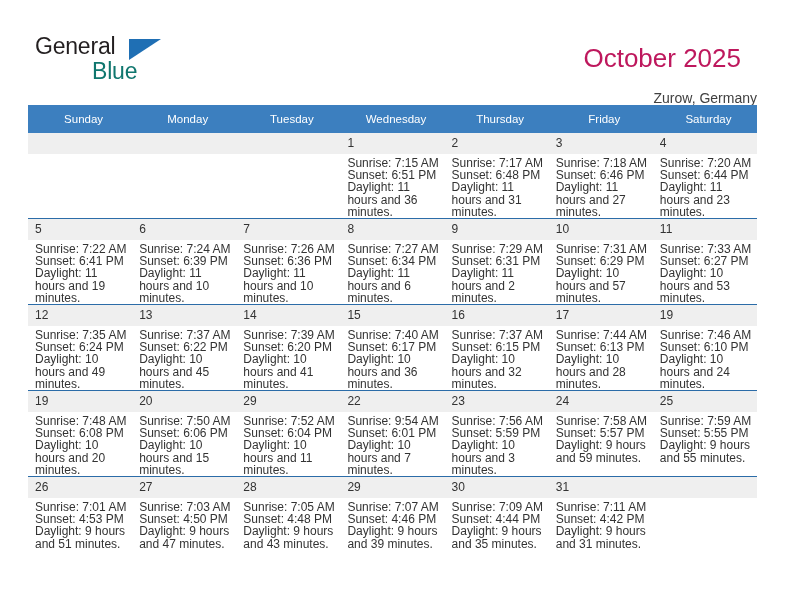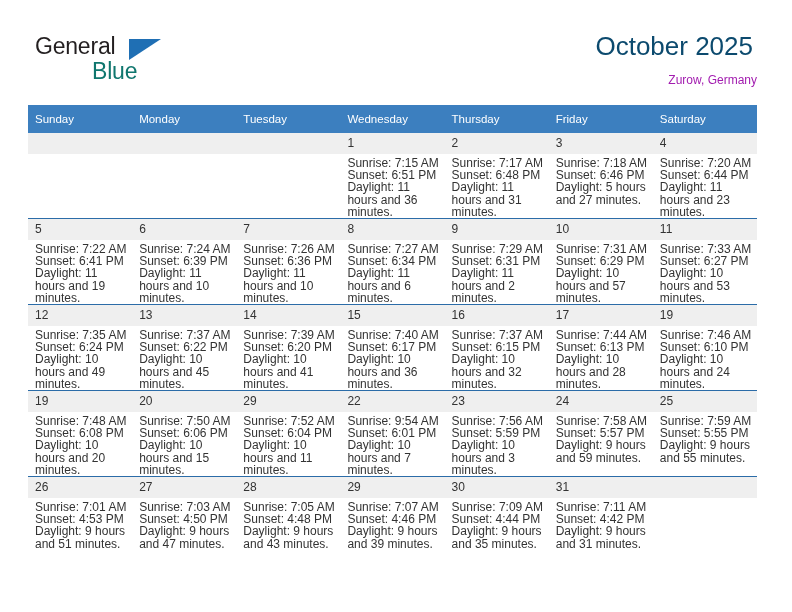--- a/index.html
+++ b/index.html
@@ -67,47 +67,47 @@
   }
 
   .title-block {
     position: absolute;
     right: 35px;
     top: 28px;
     text-align: right;
   }
   .cal-title {
     font-size: 26px;
-    color: #0c4a6e;
+    color: #be185d;
     line-height: 1.15;
     font-weight: normal;
-    margin: 4px;
+    margin: 16px;
   }
   .cal-subtitle {
-    font-size: 12px;
-    color: #a21caf;
+    font-size: 14px;
+    color: #404040;
     margin-top: 11px;
   }
 
   
   .calendar {
     position: absolute;
     left: 28px;
     top: 105px;
     width: 729px;
     border-collapse: collapse;
     table-layout: fixed;
   }
 
   .calendar th {
     background: #3c7fbf;
     color: #ffffff;
     font-size: 11.5px;
     font-weight: normal;
-    text-align: left;
+    text-align: center;
     padding: 5px 0 5px 7px;
     height: 18px;
     border: none;
   }
 
   .calendar td {
     width: 104.14px;
     height: 84px;
     vertical-align: top;
     padding: 0;
@@ -200,21 +200,21 @@
               <div class="sunrise">Sunrise: 7:17 AM</div>
               <div class="sunset">Sunset: 6:48 PM</div>
               <div class="daylight">Daylight: 11 hours and 31 minutes.</div>
             </div>
           </td>
           <td class="day-cell">
             <span class="daynum">3</span>
             <div class="details">
               <div class="sunrise">Sunrise: 7:18 AM</div>
               <div class="sunset">Sunset: 6:46 PM</div>
-              <div class="daylight">Daylight: 5 hours and 27 minutes.</div>
+              <div class="daylight">Daylight: 11 hours and 27 minutes.</div>
             </div>
           </td>
           <td class="day-cell">
             <span class="daynum">4</span>
             <div class="details">
               <div class="sunrise">Sunrise: 7:20 AM</div>
               <div class="sunset">Sunset: 6:44 PM</div>
               <div class="daylight">Daylight: 11 hours and 23 minutes.</div>
             </div>
           </td>

